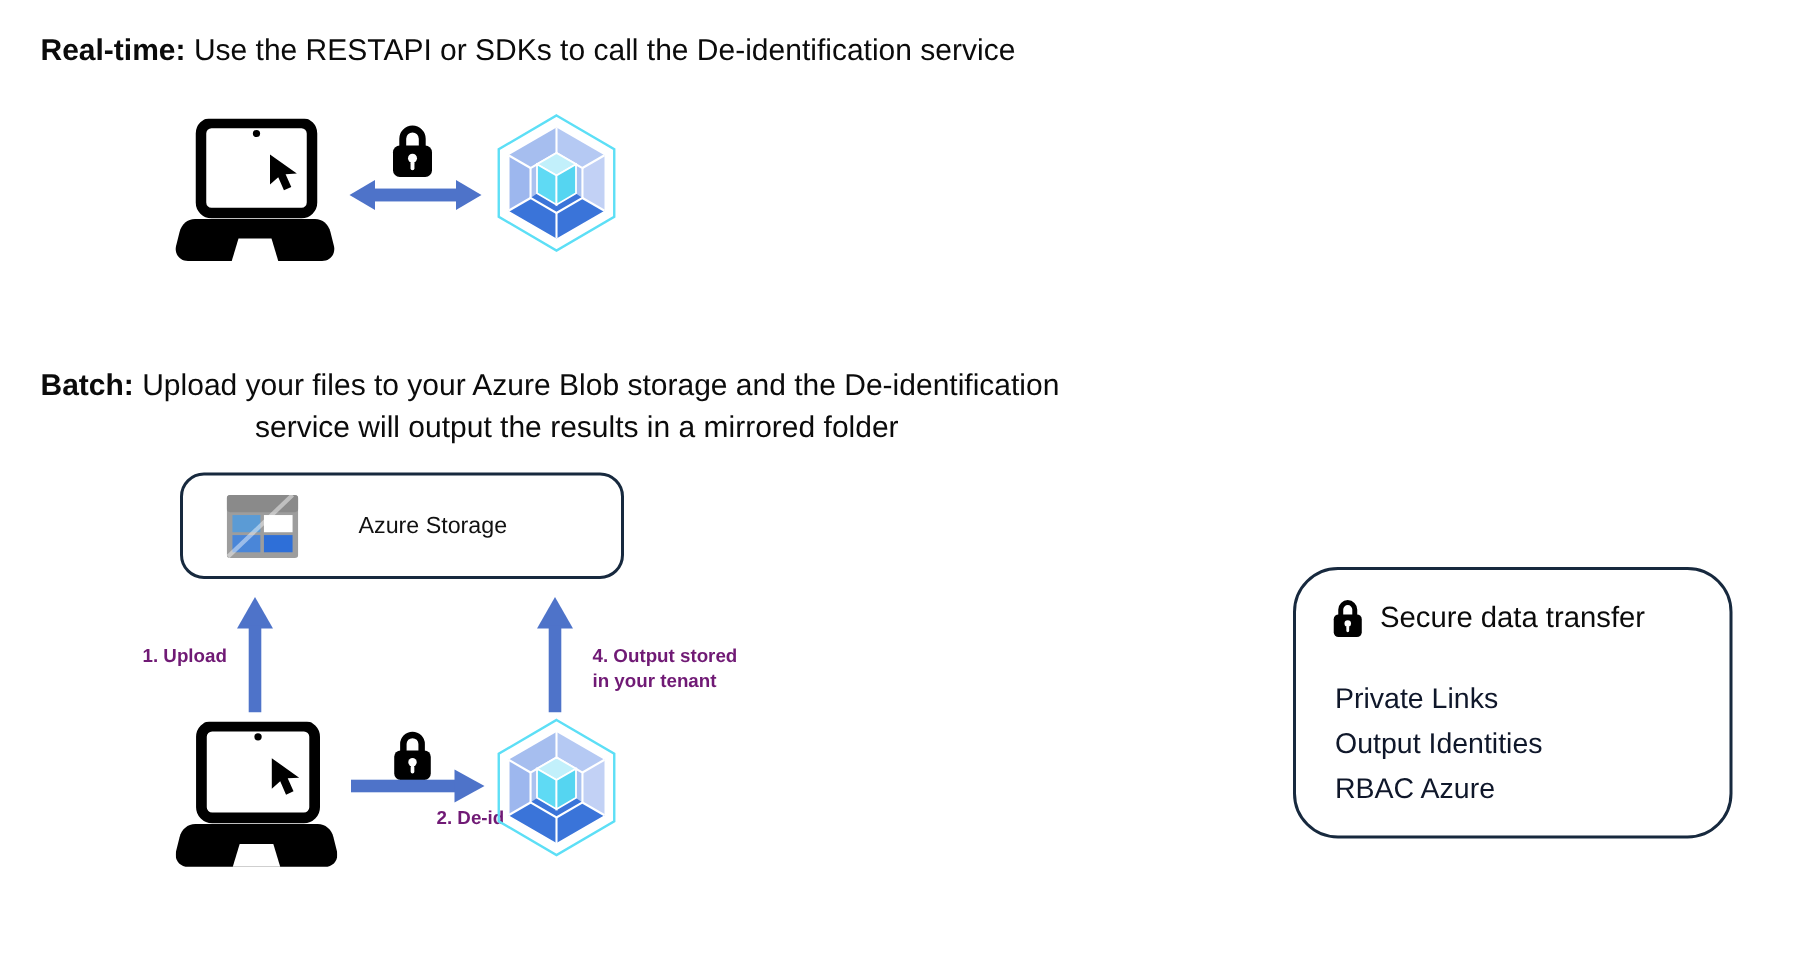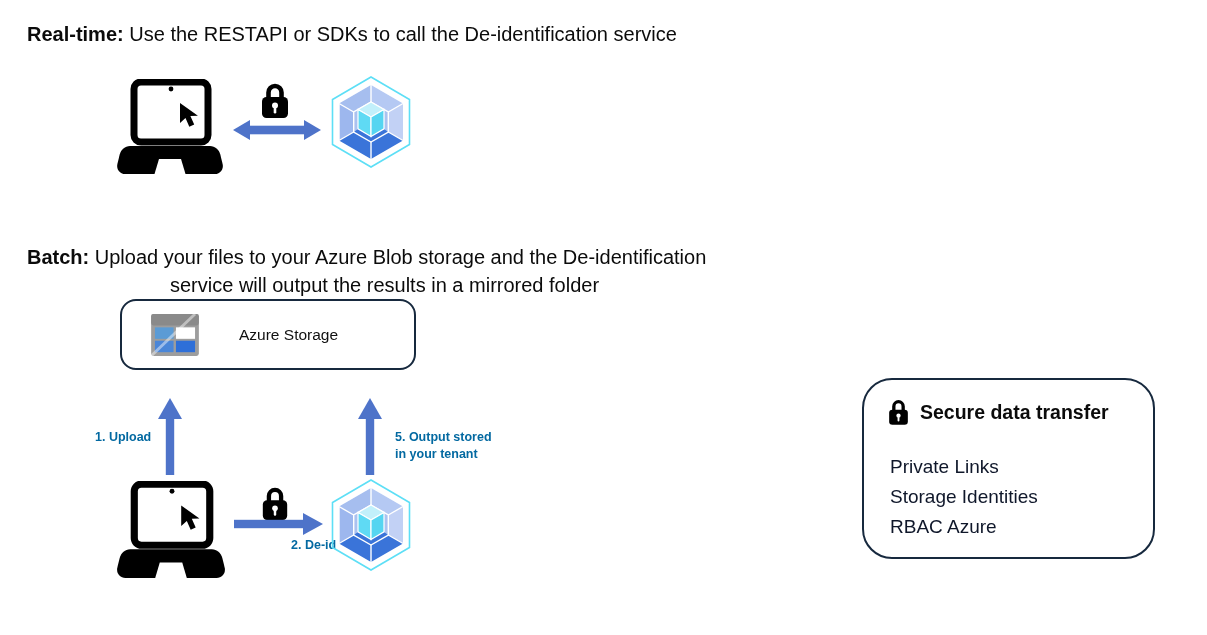--- a/index.html
+++ b/index.html
@@ -11,40 +11,40 @@
     position: relative;
     overflow: hidden;
   }
   .canvas { position: absolute; left: 0; top: 0; width: 976px; height: 635px; background: #ffffff; }
   .abs { position: absolute; }
 
   .heading { font-size: 20px; line-height: 26px; color: #0b0b0b; white-space: nowrap; }
   .heading b { font-weight: bold; }
 
   .storage-box {
-    left: 120px; top: 299px; width: 292px; height: 67px;
+    left: 120px; top: 315px; width: 292px; height: 67px;
     border: 2.5px solid #17293e; border-radius: 16px;
     background: #ffffff;
     display: flex; align-items: center;
   }
   .storage-box svg { position: absolute; left: 29px; top: 13px; }
   .storage-label { position: absolute; left: 117px; top: 25px; font-size: 15.5px; color: #111; white-space: nowrap; }
 
   .step-label {
-    color: #0369a1; font-weight: bold; font-size: 12.5px; line-height: 16.5px; white-space: nowrap;
+    color: #701a75; font-weight: bold; font-size: 12.5px; line-height: 16.5px; white-space: nowrap;
   }
 
   .secure-box {
     left: 862px; top: 378px; width: 289px; height: 177px;
     border: 2.5px solid #17293e; border-radius: 30px;
     background: #ffffff;
   }
   .secure-title {
     position: absolute; left: 56px; top: 21px;
-    font-size: 19.5px; font-weight: bold; color: #0b0b0b; white-space: nowrap;
+    font-size: 19.5px; font-weight: normal; color: #0b0b0b; white-space: nowrap;
   }
   .secure-items { position: absolute; left: 26px; top: 72px; list-style: none; }
   .secure-items li { font-size: 19px; line-height: 30px; color: #0f172a; white-space: nowrap; }
 </style>
 </head>
 <body>
 
 <svg width="0" height="0" style="position:absolute" aria-hidden="true">
   <defs>
     <symbol id="sym-laptop" viewBox="0 0 104 100">
@@ -136,21 +136,21 @@
     <polygon points="15,1 3,22 27,22" fill="#4e73c9"></polygon>
     <rect x="10.8" y="20" width="8.4" height="58" fill="#4e73c9"></rect>
   </svg>
   <div class="abs step-label" style="left:95px; top:429px;">1. Upload</div>
 
   <svg class="abs" style="left:355px; top:397px;" width="30" height="78">
     <polygon points="15,1 3,22 27,22" fill="#4e73c9"></polygon>
     <rect x="10.8" y="20" width="8.4" height="58" fill="#4e73c9"></rect>
   </svg>
   <div class="abs step-label" style="left:395px; top:429px;">
-    <div>5. Output stored</div>
+    <div>4. Output stored</div>
     <div>in your tenant</div>
   </div>
 
   <svg class="abs" style="left:117px; top:481px;" width="108" height="102">
       <use href="#sym-laptop"></use>
     </svg>
 
   <svg class="abs" style="left:260px; top:485px;" width="30" height="38">
       <use href="#sym-lock"></use>
     </svg>
@@ -165,18 +165,18 @@
       <use href="#sym-hex"></use>
     </svg>
 
   <div class="abs secure-box">
     <svg class="abs" style="left:23px; top:18px;" width="23" height="29">
         <use href="#sym-lock"></use>
       </svg>
     <div class="secure-title">Secure data transfer</div>
     <ul class="secure-items">
       <li>Private Links</li>
-      <li>Storage Identities</li>
+      <li>Output Identities</li>
       <li>RBAC Azure</li>
     </ul>
   </div>
 
 </div>
 
 </body></html>

